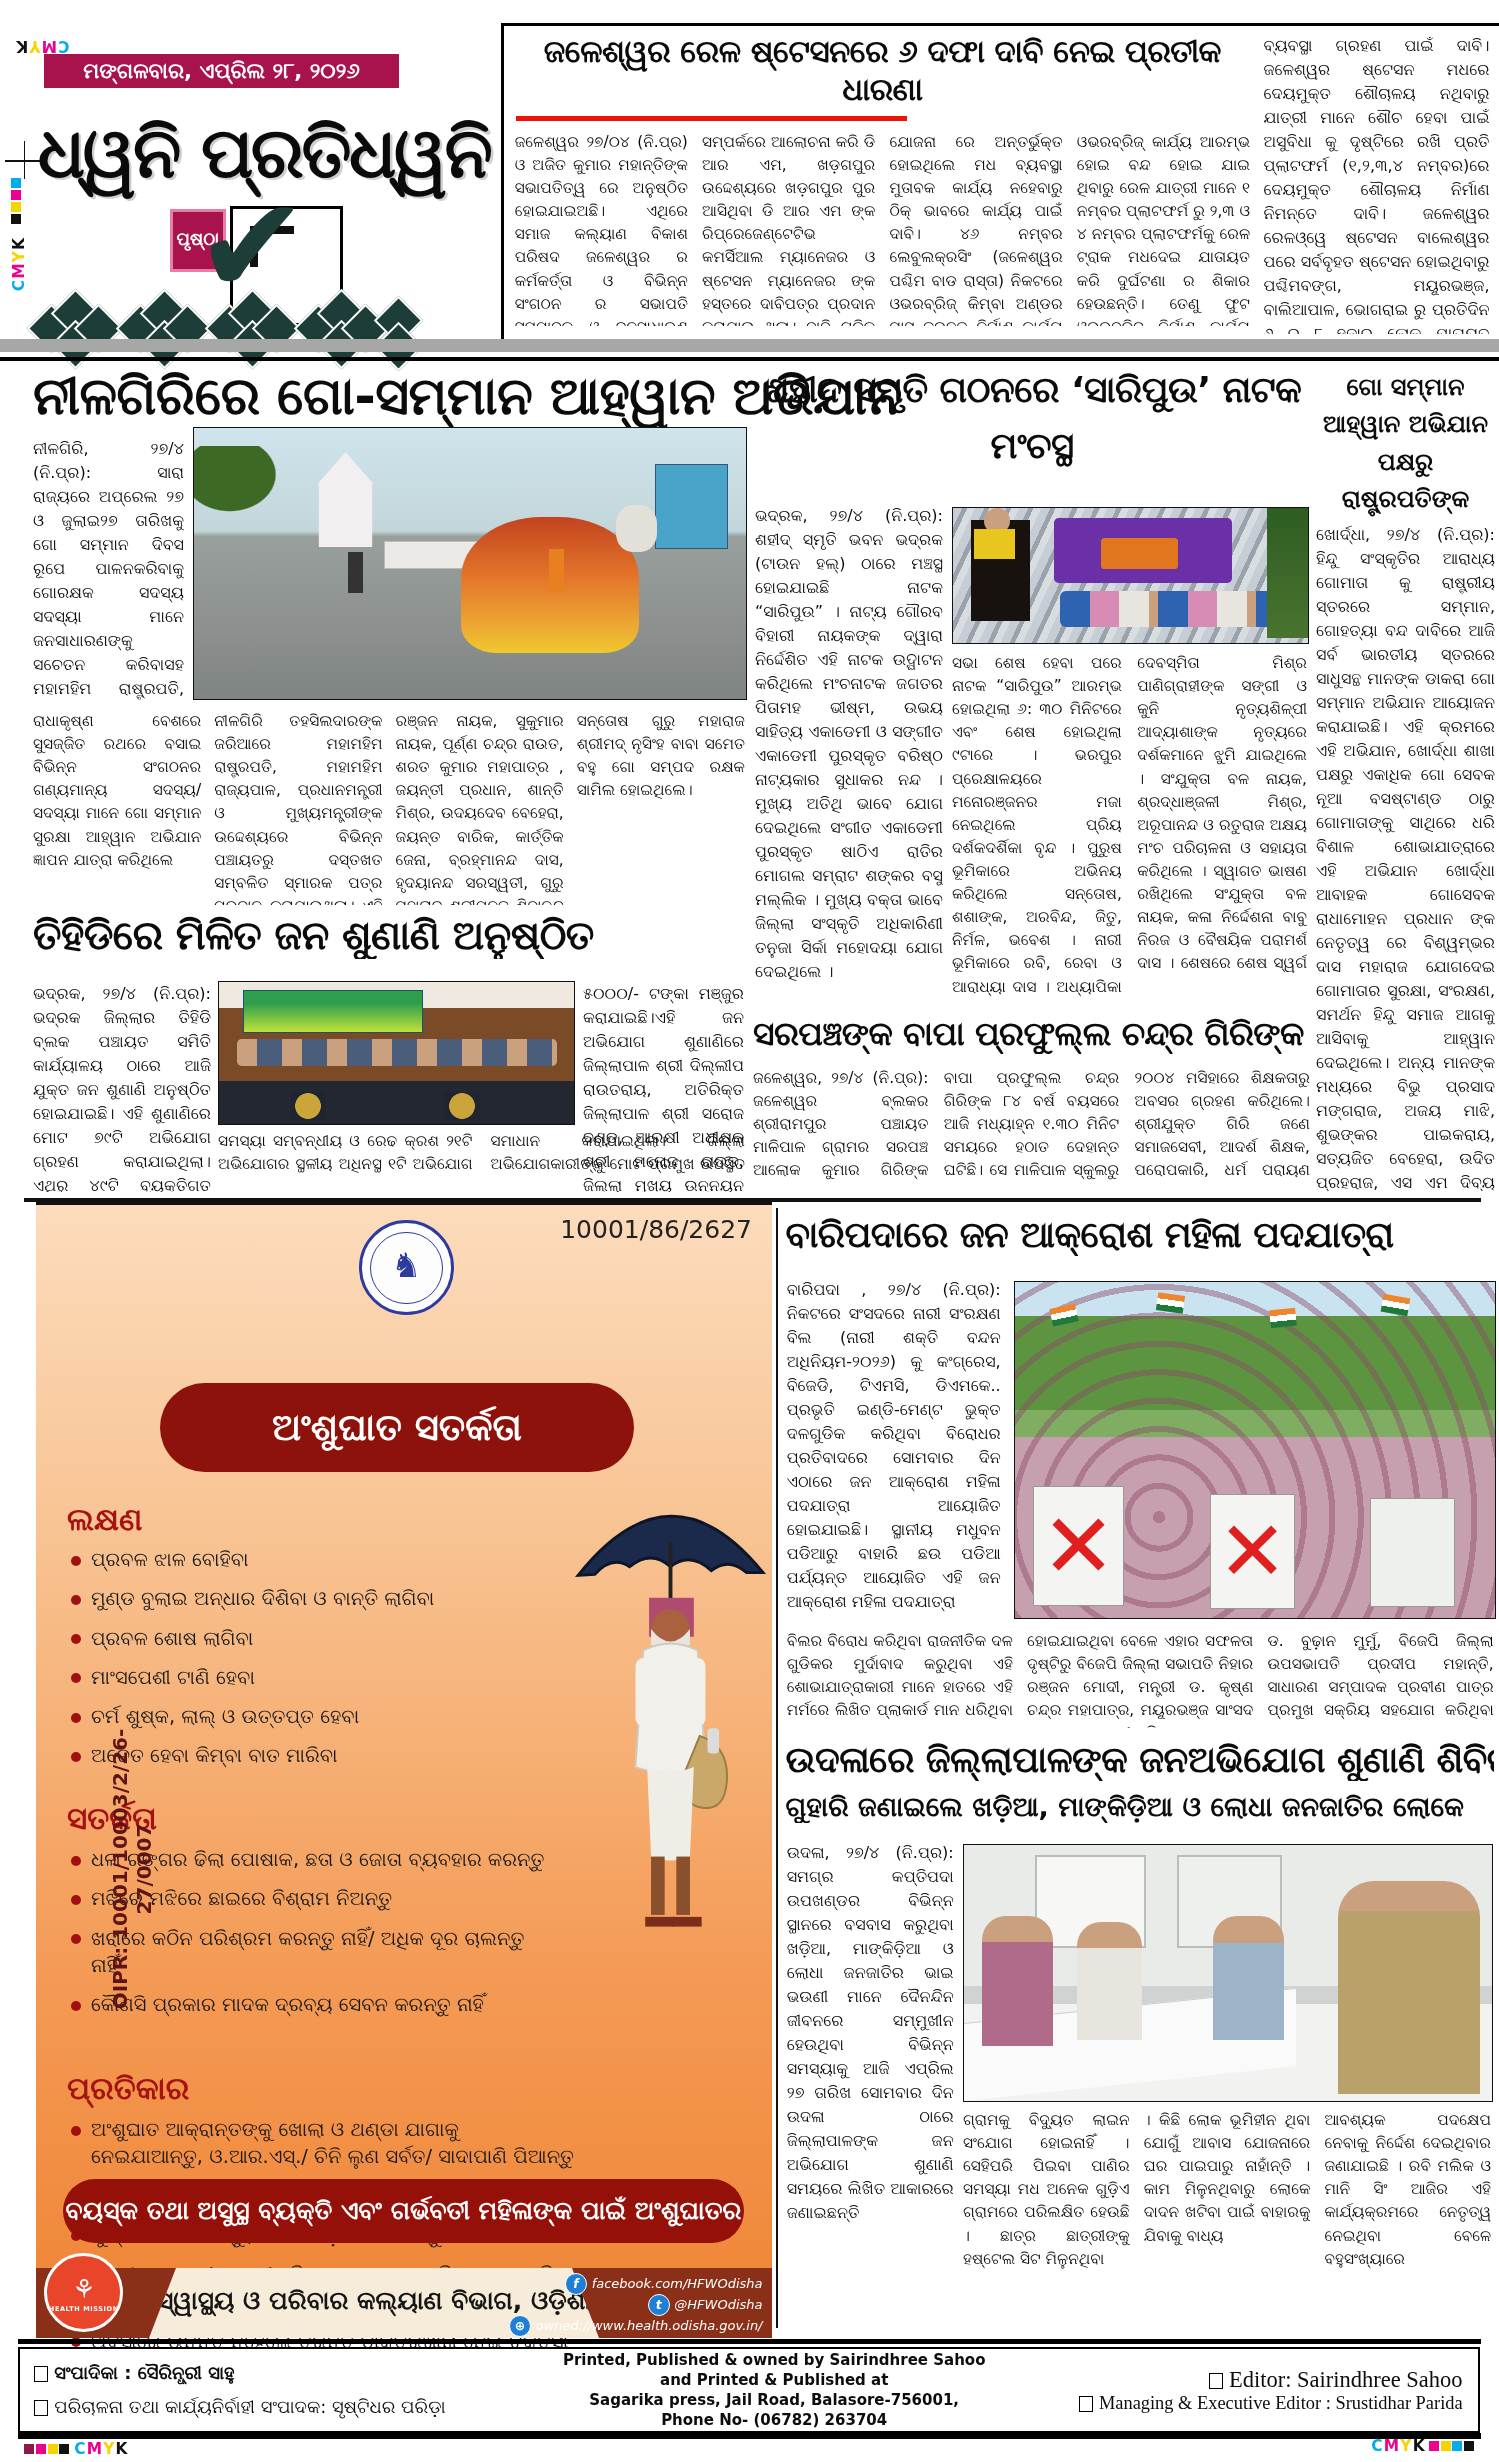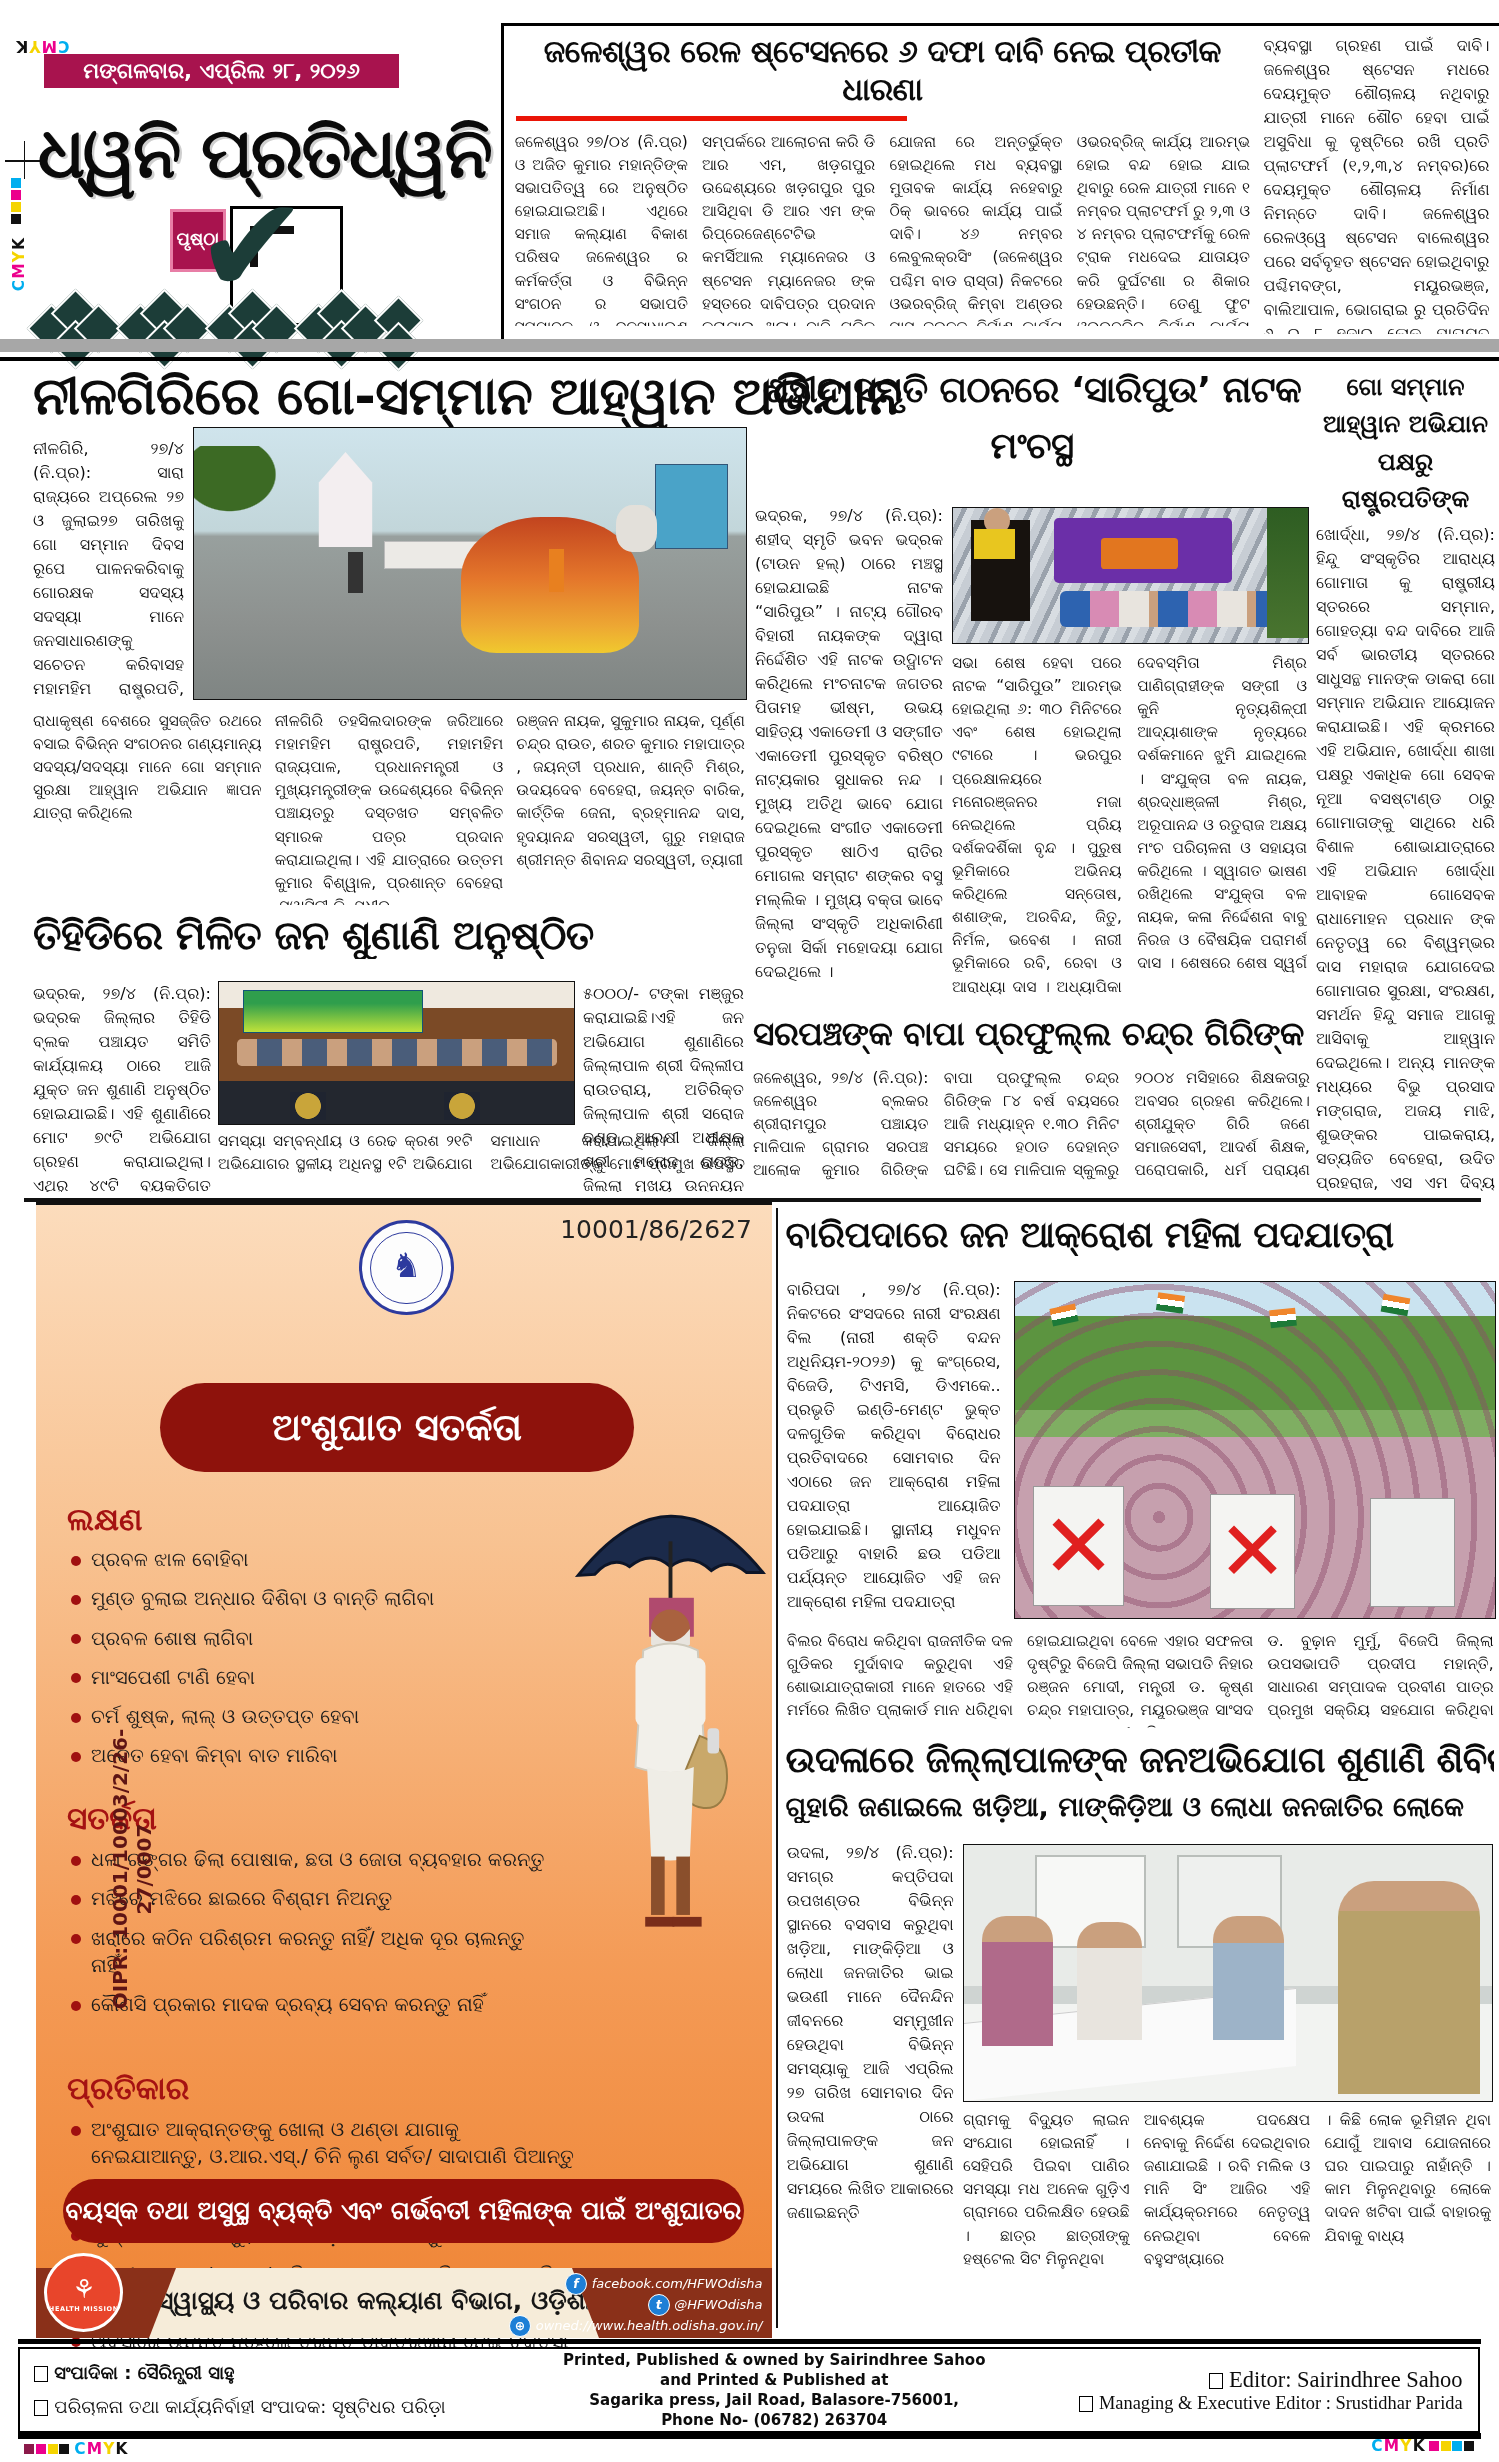--- a/index.html
+++ b/index.html
@@ -223,20 +223,21 @@
       <div class="ph" style="left:190px;top:113px;width:148px;height:26px;background:#eceae6;border:0.6px solid #bbb;"></div>
       <div class="ph" style="right:107px;top:89px;width:178px;height:136px;background:linear-gradient(180deg,#c2441f 0%,#e4762b 45%,#eda733 80%,#f0c92e 100%);border-radius:45% 45% 20% 20%;"></div>
       <div class="ph" style="right:89px;top:77px;width:41px;height:47px;background:#e3e0da;border-radius:40%;"></div>
       <div class="ph" style="left:154px;top:124px;width:15.4px;height:41px;background:#333;"></div>
       <div class="ph" style="left:355px;top:121px;width:15.4px;height:43px;background:#e8801f;"></div>
     </div>
     <div id="a-strip" class="abs">
       <div>ରାଧାକୃଷ୍ଣ ବେଶରେ ସୁସଜ୍ଜିତ ରଥରେ ବସାଇ ବିଭିନ୍ନ ସଂଗଠନର ଗଣ୍ୟମାନ୍ୟ ସଦସ୍ୟ/ସଦସ୍ୟା ମାନେ ଗୋ ସମ୍ମାନ ସୁରକ୍ଷା ଆହ୍ୱାନ ଅଭିଯାନ ଜ୍ଞାପନ ଯାତ୍ରା କରିଥିଲେ</div>
       <div>ନୀଳଗିରି ତହସିଲଦାରଙ୍କ ଜରିଆରେ ମହାମହିମ ରାଷ୍ଟ୍ରପତି, ମହାମହିମ ରାଜ୍ୟପାଳ, ପ୍ରଧାନମନ୍ତ୍ରୀ ଓ ମୁଖ୍ୟମନ୍ତ୍ରୀଙ୍କ ଉଦ୍ଦେଶ୍ୟରେ ବିଭିନ୍ନ ପଞ୍ଚାୟତରୁ ଦସ୍ତଖତ ସମ୍ବଳିତ ସ୍ମାରକ ପତ୍ର ପ୍ରଦାନ କରାଯାଇଥିଲା। ଏହି ଯାତ୍ରାରେ ଉତ୍ତମ କୁମାର ବିଶ୍ୱାଳ, ପ୍ରଶାନ୍ତ ବେହେରା ,ସ୍ୱାସିନୀ କି ,ସୁଧୀର</div>
       <div>ରଞ୍ଜନ ନାୟକ, ସୁକୁମାର ନାୟକ, ପୂର୍ଣ୍ଣ ଚନ୍ଦ୍ର ରାଉତ, ଶରତ କୁମାର ମହାପାତ୍ର , ଜୟନ୍ତୀ ପ୍ରଧାନ, ଶାନ୍ତି ମିଶ୍ର, ଉଦୟଦେବ ବେହେରା, ଜୟନ୍ତ ବାରିକ, କାର୍ତ୍ତିକ ଜେନା, ବ୍ରହ୍ମାନନ୍ଦ ଦାସ, ହୃଦୟାନନ୍ଦ ସରସ୍ୱତୀ, ଗୁରୁ ମହାରାଜ ଶ୍ରୀମନ୍ତ ଶିବାନନ୍ଦ ସରସ୍ୱତୀ, ତ୍ୟାଗୀ</div>
+      <div>ସନ୍ତୋଷ ଗୁରୁ ମହାରାଜ ଶ୍ରୀମଦ୍ ନୃସିଂହ ବାବା ସମେତ ବହୁ ଗୋ ସମ୍ପଦ ରକ୍ଷକ ସାମିଲ ହୋଇଥିଲେ।</div>
     </div>
 
     <div id="d-headline" class="abs hl nowrap clip">ତିହିଡିରେ ମିଳିତ ଜନ ଶୁଣାଣି ଅନୁଷ୍ଠିତ</div>
     <div id="d-lead" class="abs body-txt">ଭଦ୍ରକ, ୨୭/୪ (ନି.ପ୍ର): ଭଦ୍ରକ ଜିଲ୍ଲାର ତିହିଡି ବ୍ଲକ ପଞ୍ଚାୟତ ସମିତି କାର୍ଯ୍ୟାଳୟ ଠାରେ ଆଜି ଯୁକ୍ତ ଜନ ଶୁଣାଣି ଅନୁଷ୍ଠିତ ହୋଇଯାଇଛି। ଏହି ଶୁଣାଣିରେ ମୋଟ ୭୯ଟି ଅଭିଯୋଗ ଗ୍ରହଣ କରାଯାଇଥିଲା। ଏଥିରୁ ୪୯ଟି ବ୍ୟକ୍ତିଗତ ସମସ୍ୟା ସମ୍ବନ୍ଧୀୟ</div>
     <div id="d-photo" class="photo">
       <div class="ph" style="left:24px;top:8.3px;width:178px;height:41px;background:linear-gradient(180deg,#2f9e4c 30%,#bfe23a 100%);border:1.2px solid #157;"></div>
       <div class="ph" style="left:18px;top:57px;width:320px;height:27px;background:repeating-linear-gradient(90deg,#caa07e 0 20px,#4a5d7a 20px 45px);border-radius:4.7px;"></div>
       <div class="ph" style="left:71px;bottom:3.6px;width:36px;height:28.4px;background:radial-gradient(circle,#c9a53a 55%,#1f2430 58%);"></div>
       <div class="ph" style="left:225px;bottom:3.6px;width:36px;height:28.4px;background:radial-gradient(circle,#c9a53a 55%,#1f2430 58%);"></div>
     </div>
@@ -366,22 +367,22 @@
       <div class="ph" style="left:71px;top:9.5px;width:107px;height:89px;background:#f7f8f6;border:2.4px solid #b9beba;"></div>
       <div class="ph" style="left:213px;top:9.5px;width:101px;height:89px;background:#eef0ee;border:2.4px solid #b9beba;"></div>
       <div class="ph" style="left:0;bottom:0;width:332px;height:77px;background:#fafafa;transform:skewY(-6deg);transform-origin:left bottom;border-top:1.2px solid #ccc;"></div>
       <div class="ph" style="left:18px;top:71px;width:71px;height:130px;background:linear-gradient(180deg,#caa07e 20%,#b06a8a 20%);border-radius:24px 24px 0 0;"></div>
       <div class="ph" style="left:113px;top:77px;width:65px;height:118px;background:linear-gradient(180deg,#caa07e 22%,#e8e4de 22%);border-radius:24px 24px 0 0;"></div>
       <div class="ph" style="left:249px;top:71px;width:71px;height:124px;background:linear-gradient(180deg,#caa07e 22%,#9db3c8 22%);border-radius:24px 24px 0 0;"></div>
       <div class="ph" style="right:12px;top:36px;width:142px;height:213px;background:linear-gradient(180deg,#caa07e 14%,#b8a16a 14%);border-radius:36px 36px 0 0;"></div>
     </div>
     <div id="g-strip" class="abs">
       <div>ଗ୍ରାମକୁ ବିଦ୍ୟୁତ ଲାଇନ ସଂଯୋଗ ହୋଇନାହିଁ । ସେହିପରି ପିଇବା ପାଣିର ସମସ୍ୟା ମଧ ଅନେକ ଗୁଡ଼ିଏ ଗ୍ରାମରେ ପରିଲକ୍ଷିତ ହେଉଛି । ଛାତ୍ର ଛାତ୍ରୀଙ୍କୁ ହଷ୍ଟେଲ ସିଟ ମିଳୁନଥିବା</div>
+      <div>। କିଛି ଲୋକ ଭୂମିହୀନ ଥିବା ଯୋଗୁଁ ଆବାସ ଯୋଜନାରେ ଘର ପାଇପାରୁ ନାହାଁନ୍ତି । କାମ ମିଳୁନଥିବାରୁ ଲୋକେ ଦାଦନ ଖଟିବା ପାଇଁ ବାହାରକୁ ଯିବାକୁ ବାଧ୍ୟ</div>
       <div>ଆବଶ୍ୟକ ପଦକ୍ଷେପ ନେବାକୁ ନିର୍ଦ୍ଦେଶ ଦେଇଥିବାର ଜଣାଯାଇଛି । ରବି ମଲିକ ଓ ମାନି ସିଂ ଆଜିର ଏହି କାର୍ଯ୍ୟକ୍ରମରେ ନେତୃତ୍ୱ ନେଇଥିବା ବେଳେ ବହୁସଂଖ୍ୟାରେ</div>
-      <div>। କିଛି ଲୋକ ଭୂମିହୀନ ଥିବା ଯୋଗୁଁ ଆବାସ ଯୋଜନାରେ ଘର ପାଇପାରୁ ନାହାଁନ୍ତି । କାମ ମିଳୁନଥିବାରୁ ଲୋକେ ଦାଦନ ଖଟିବା ପାଇଁ ବାହାରକୁ ଯିବାକୁ ବାଧ୍ୟ</div>
     </div>
   </div>
 
   <div id="foot-rule-top" class="abs"></div>
   <div id="footer" class="abs">
     <div id="foot-left">
       <div class="r1"><span class="sq"></span><span>ସଂପାଦିକା : ସୈରିନ୍ଧ୍ରୀ ସାହୁ</span></div>
       <div class="r2"><span class="sq"></span><span>ପରିଚାଳନା ତଥା କାର୍ଯ୍ୟନିର୍ବାହୀ ସଂପାଦକ: ସୃଷ୍ଟିଧର ପରିଡ଼ା</span></div>
     </div>
     <div id="foot-center">

